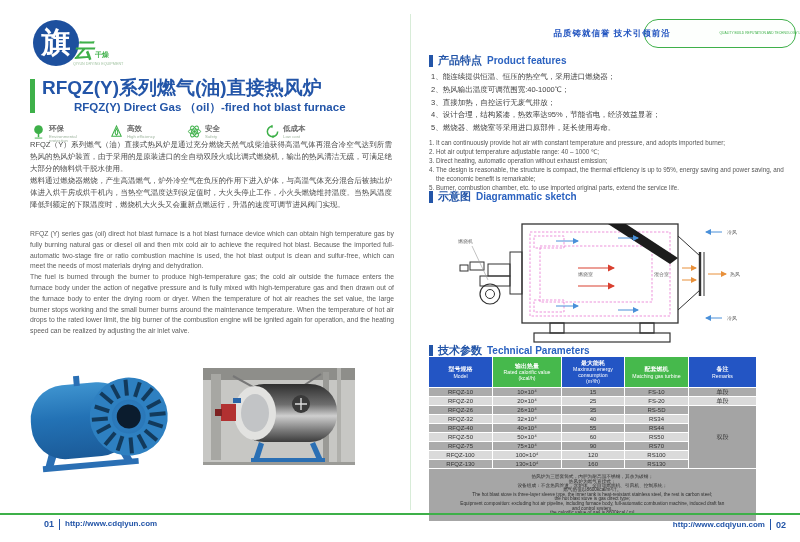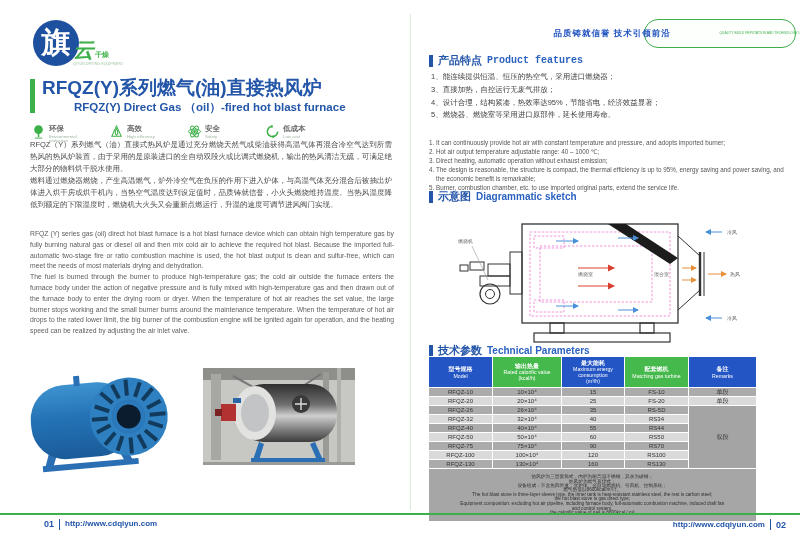--- a/index.html
+++ b/index.html
@@ -138,21 +138,21 @@
         </span>
         <span class="btxt">
           <span class="bcn">低成本</span>
           <span class="ben">Low cost</span>
         </span>
       </div>
     </div>
 
   <div class="intro-cn" id="introCn">
       <p>RFQZ（Y）系列燃气（油）直接式热风炉是通过充分燃烧天然气或柴油获得高温气体再混合冷空气达到所需热风的热风炉装置，由于采用的是原装进口的全自动双段火或比调式燃烧机，输出的热风清洁无硫，可满足绝大部分的物料烘干脱水使用。</p>
-      <p>燃料通过燃烧器燃烧，产生高温燃气，炉外冷空气在负压的作用下进入炉体，与高温气体充分混合后被抽出炉体进入烘干房或烘干机内，当热空气温度达到设定值时，品质铸就信誉，小火头燃烧维持温度。当热风温度降低到额定的下限温度时，燃烧机大火头又会重新点燃运行，升温的速度可调节进风阀门实现。</p>
+      <p>燃料通过燃烧器燃烧，产生高温燃气，炉外冷空气在负压的作用下进入炉体，与高温气体充分混合后被抽出炉体进入烘干房或烘干机内，当热空气温度达到设定值时，大火头停止工作，小火头燃烧维持温度。当热风温度降低到额定的下限温度时，燃烧机大火头又会重新点燃运行，升温的速度可调节进风阀门实现。</p>
     </div>
   <div class="intro-en" id="introEn">
       <p>RFQZ (Y) series gas (oil) direct hot blast furnace is a hot blast furnace device which can obtain high temperature gas by fully burning natural gas or diesel oil and then mix cold air to achieve the required hot blast. Because the imported full-automatic two-stage fire or ratio combustion machine is used, the hot blast output is clean and sulfur-free, which can meet the needs of most materials drying and dehydration.</p>
       <p>The fuel is burned through the burner to produce high-temperature gas; the cold air outside the furnace enters the furnace body under the action of negative pressure and is fully mixed with high-temperature gas and then drawn out of the furnace body to enter the drying room or dryer. When the temperature of hot air reaches the set value, the large burner stops working and the small burner burns around the maintenance temperature. When the temperature of hot air drops to the rated lower limit, the big burner of the combustion engine will be ignited again for operation, and the heating speed can be realized by adjusting the air inlet valve.</p>
     </div>
 
   <div class="photo" style="left:25px;top:368px;">
     <svg width="152" height="106" viewBox="0 0 152 106">
       <defs>
         <linearGradient id="bluebody" x1="0" y1="0" x2="0" y2="1">
@@ -235,27 +235,28 @@
       <rect x="48" y="90" width="74" height="4" fill="#2a6fb4"></rect>
       <rect x="0" y="94" width="152" height="3" fill="#9b9b97"></rect>
     </svg>
   </div>
 
   <div class="banner">
     <div class="banner-cn">品质铸就信誉  技术引领前沿</div>
     <div class="banner-en">QUALITY BUILD REPUTATION AND TECHNOLOGY LEADS THE FOREFRONT</div>
   </div>
 
-  <div class="sec-hd" style="left:429px;top:53px;font-family:Liberation Mono, monospace;">
+  <div class="sec-hd" style="left:429px;top:53px;">
     <div class="sec-bar"></div>
     <span class="sec-cn">产品特点</span>
     <span class="sec-en">Product features</span>
   </div>
   <div class="feat-cn" id="featCn">
       <div>1、能连续提供恒温、恒压的热空气，采用进口燃烧器；</div>
+      <div>2、热风输出温度可调范围宽:40-1000℃；</div>
       <div>3、直接加热，自控运行无废气排放；</div>
       <div>4、设计合理，结构紧凑，热效率达95%，节能省电，经济效益显著；</div>
       <div>5、燃烧器、燃烧室等采用进口原部件，延长使用寿命。</div>
     </div>
   <div class="feat-en" id="featEn">
       <div>1. It can continuously provide hot air with constant temperature and pressure, and adopts imported burner;</div>
       <div>2. Hot air output temperature adjustable range: 40 – 1000 ℃;</div>
       <div>3. Direct heating, automatic operation without exhaust emission;</div>
       <div>4. The design is reasonable, the structure is compact, the thermal efficiency is up to 95%, energy saving and power saving, and the economic benefit is remarkable;</div>
       <div>5. Burner, combustion chamber, etc. to use imported original parts, extend the service life.</div>

